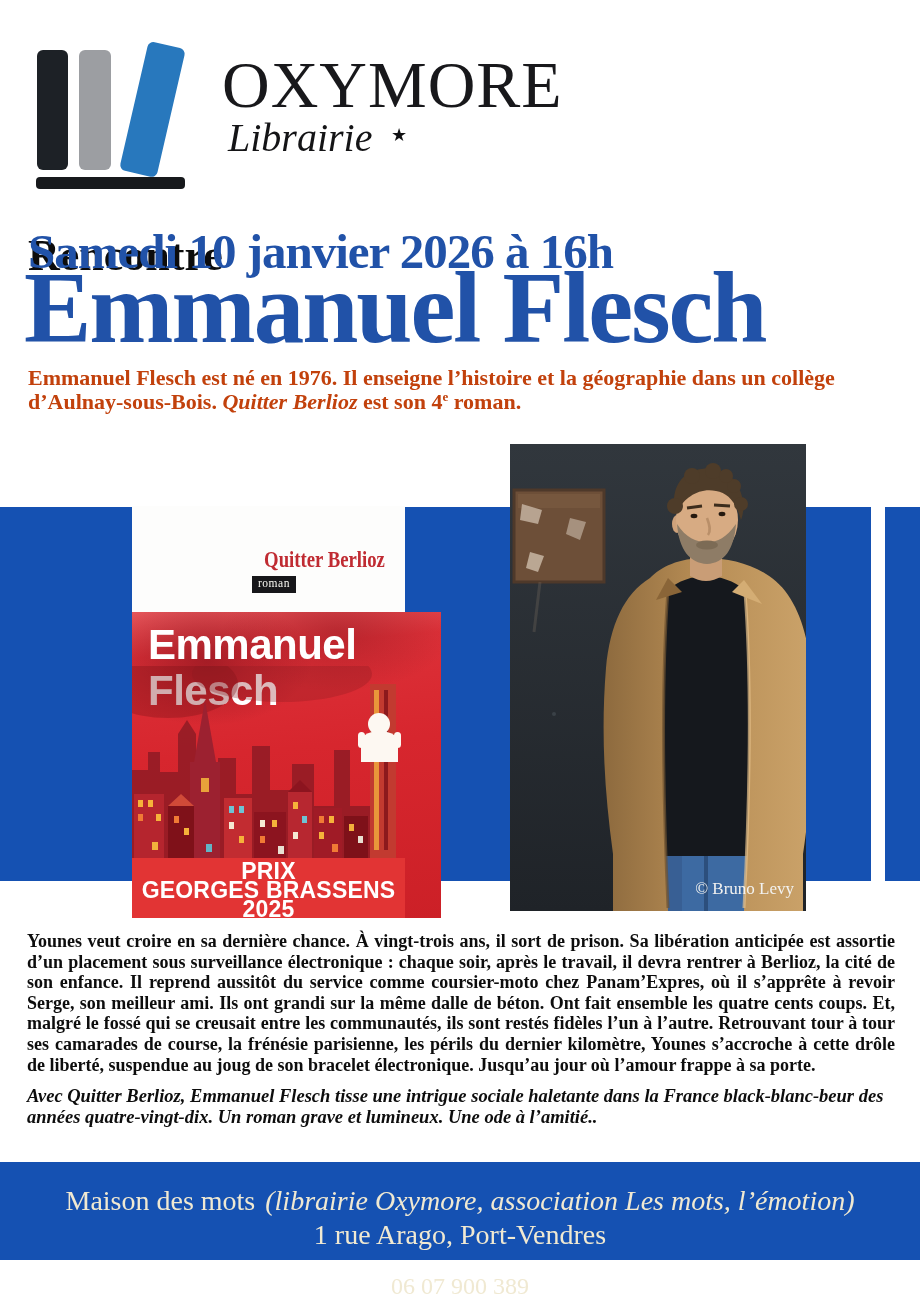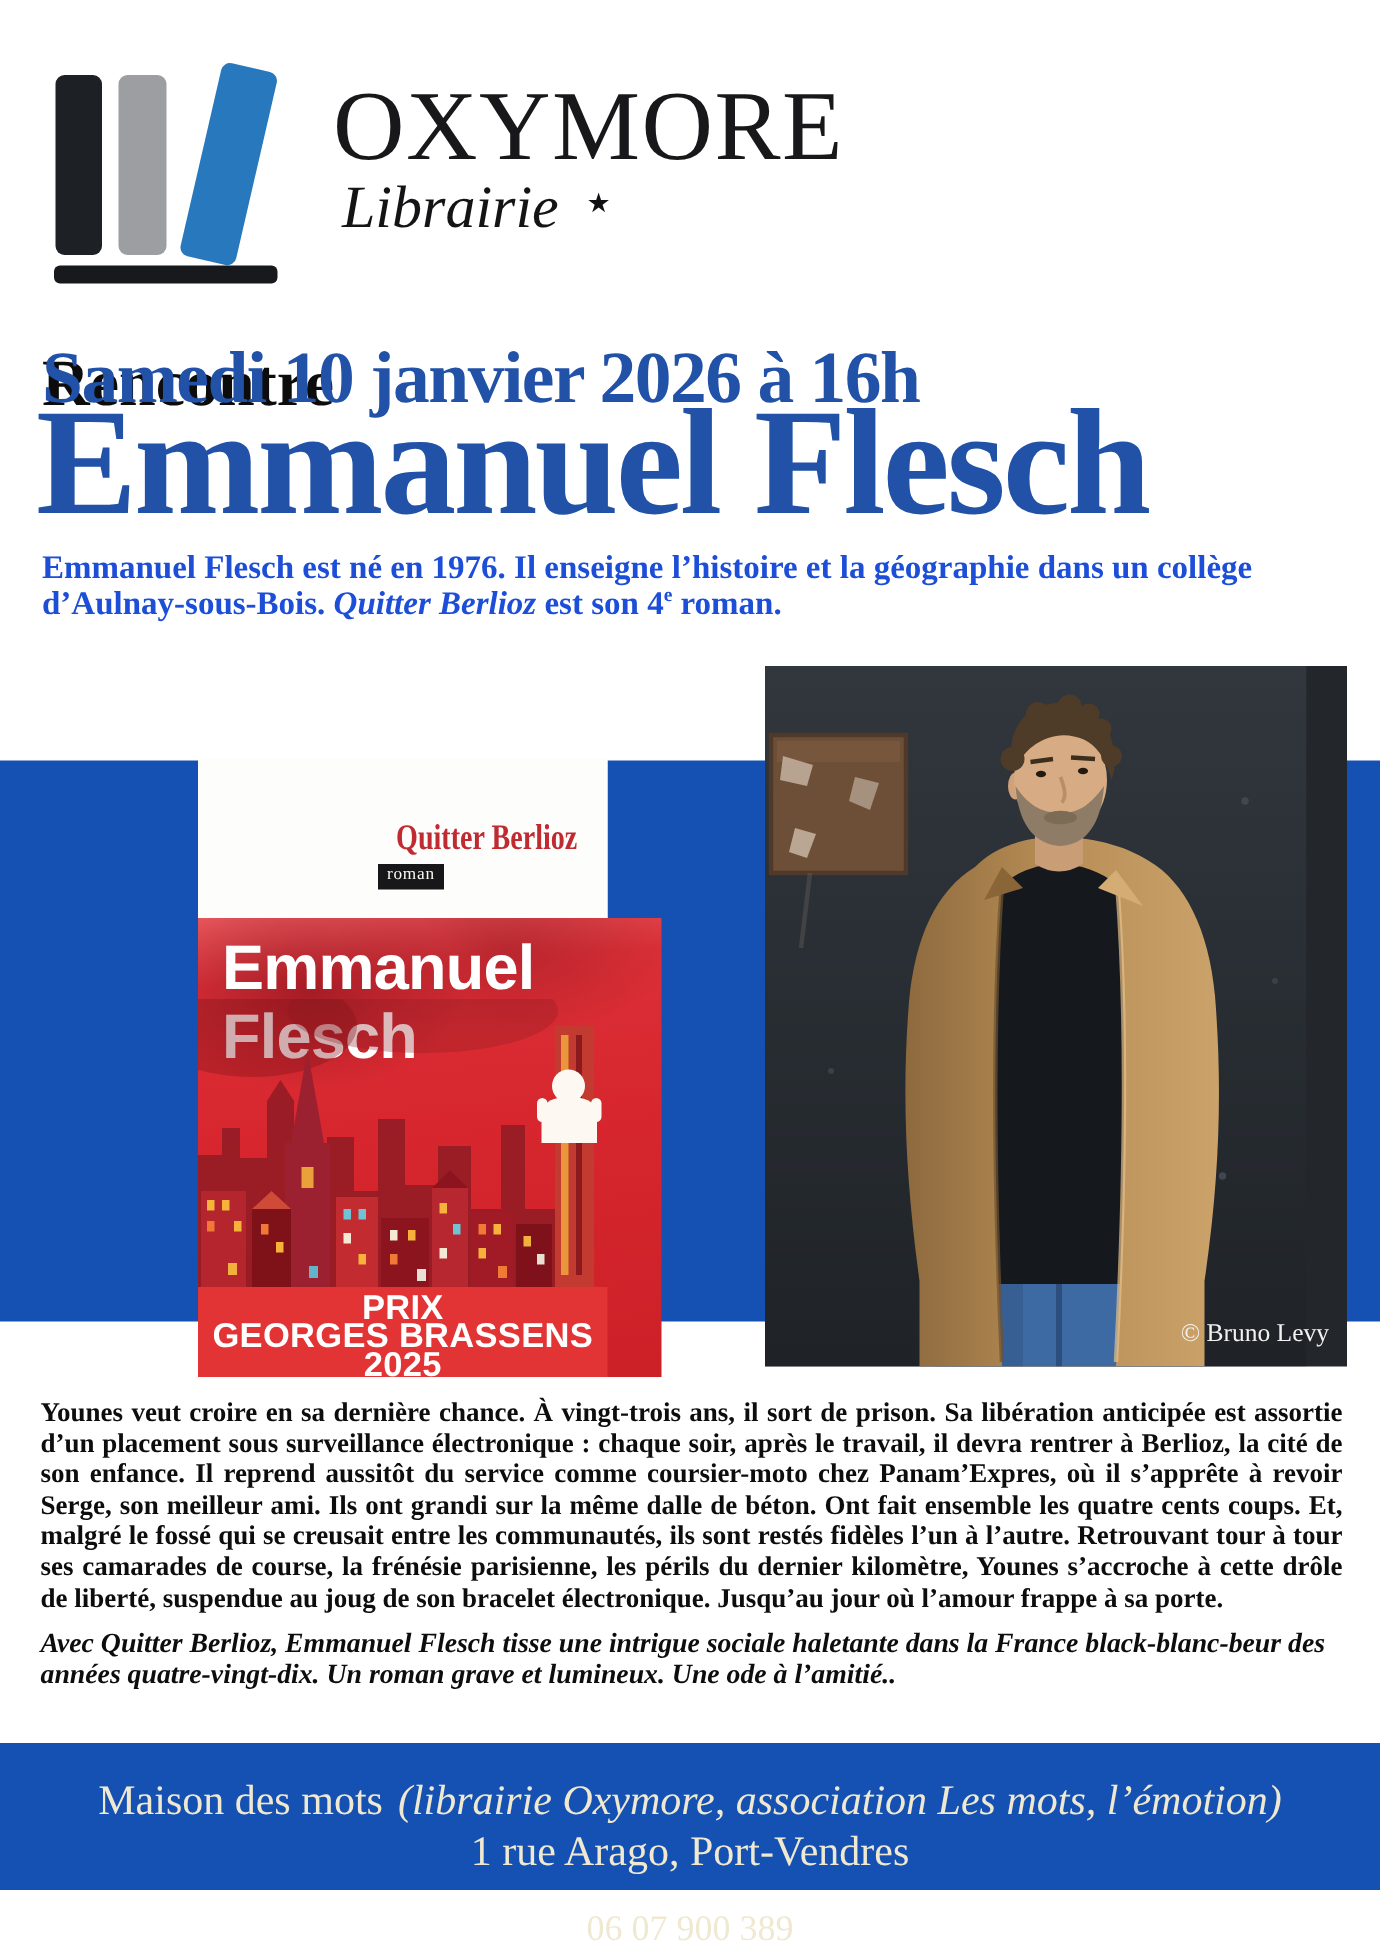--- a/index.html
+++ b/index.html
@@ -15,21 +15,21 @@
   .spine-blue{left:121px;top:42px;width:38px;height:132px;background:#2878bd;border-radius:8px;
               transform:rotate(13deg);transform-origin:50% 92%;}
   .shelf{position:absolute;left:36px;top:177px;width:149px;height:12px;background:#17191c;border-radius:4px;}
   .brand-name{position:absolute;left:222px;top:52px;font-size:66px;line-height:1;color:#18181b;letter-spacing:1px;}
   .brand-sub{position:absolute;left:228px;top:118px;font-size:40px;line-height:1;font-style:italic;color:#141416;}
   .brand-star{position:absolute;left:391px;top:124px;font-size:18px;color:#101012;font-style:normal;}
   
   .kicker{position:absolute;left:28px;top:189px;font-size:44px;line-height:1;font-weight:bold;color:#0c0c0c;margin-top:45px;}
   .date-line{position:absolute;left:28px;top:227px;font-size:49px;line-height:1;font-weight:bold;color:#2152a8;letter-spacing:-1px;}
   .author-title{position:absolute;left:24px;top:258px;font-size:101px;line-height:1;font-weight:bold;color:#2152a8;letter-spacing:-2px;}
-  .bio{position:absolute;left:28px;top:366px;width:868px;font-size:22px;line-height:24px;font-weight:bold;color:#1d4ed8;}
+  .bio{position:absolute;left:28px;top:366px;width:868px;font-size:22px;line-height:24px;font-weight:bold;color:#c2410c;}
   .bio .it{font-style:italic;}
   .bio sup{font-size:13px;line-height:0;}
   
   .mid-band{position:absolute;left:0;top:507px;width:920px;height:374px;background:#1551b2;}
   .photo-gap{position:absolute;left:871px;top:507px;width:14px;height:374px;background:#ffffff;}
   
   .book-cover{position:absolute;left:132px;top:506px;width:273px;height:412px;background:#ffffff;}
   .cover-white{position:absolute;left:0;top:0;width:273px;height:106px;background:#fdfdfc;}
   .cover-title{position:absolute;right:20px;top:40px;font-size:24px;font-weight:bold;color:#c02b32;
                white-space:nowrap;transform:scaleX(.78);transform-origin:100% 50%;}
@@ -42,21 +42,21 @@
   .smoke-b{position:absolute;left:90px;top:-40px;width:230px;height:120px;
            background:radial-gradient(closest-side,rgba(130,18,26,.4),rgba(130,18,26,0));}
   .cover-author{position:absolute;left:16px;top:10px;font-family:"Liberation Sans",sans-serif;
                 font-weight:800;font-size:42px;line-height:46px;color:#ffffff;letter-spacing:-.5px;}
   .cover-city{position:absolute;left:0;top:54px;width:273px;height:192px;display:block;}
   .prize{position:absolute;left:0;top:246px;width:273px;height:60px;background:#e23434;
          text-align:center;color:#ffffff;font-family:"Liberation Sans",sans-serif;font-weight:800;}
   .prize div{font-size:23px;line-height:19px;letter-spacing:.2px;}
   .prize .p1{padding-top:4px;}
   
-  .photo{position:absolute;left:510px;top:444px;width:388px;height:467px;overflow:hidden;background:#23272c;}
+  .photo{position:absolute;left:510px;top:444px;width:296px;height:467px;overflow:hidden;background:#23272c;}
   .photo svg{display:block;}
   .photo-credit{position:absolute;right:12px;bottom:12px;font-size:17px;color:#f2f2f0;}
   
   .text-block{position:absolute;left:27px;top:931px;width:868px;}
   .synopsis{font-size:18px;line-height:20.6px;font-weight:bold;text-align:justify;color:#0d0d0d;}
   .review{margin-top:11px;font-size:18.5px;line-height:21px;font-weight:bold;font-style:italic;color:#0d0d0d;text-align:left;}
   
   .footer{position:absolute;left:0;top:1162px;width:920px;height:98px;background:#1551b2;
           text-align:center;color:#f0e9d2;}
   .footer .f1{margin-top:23px;font-size:28px;line-height:32px;}

